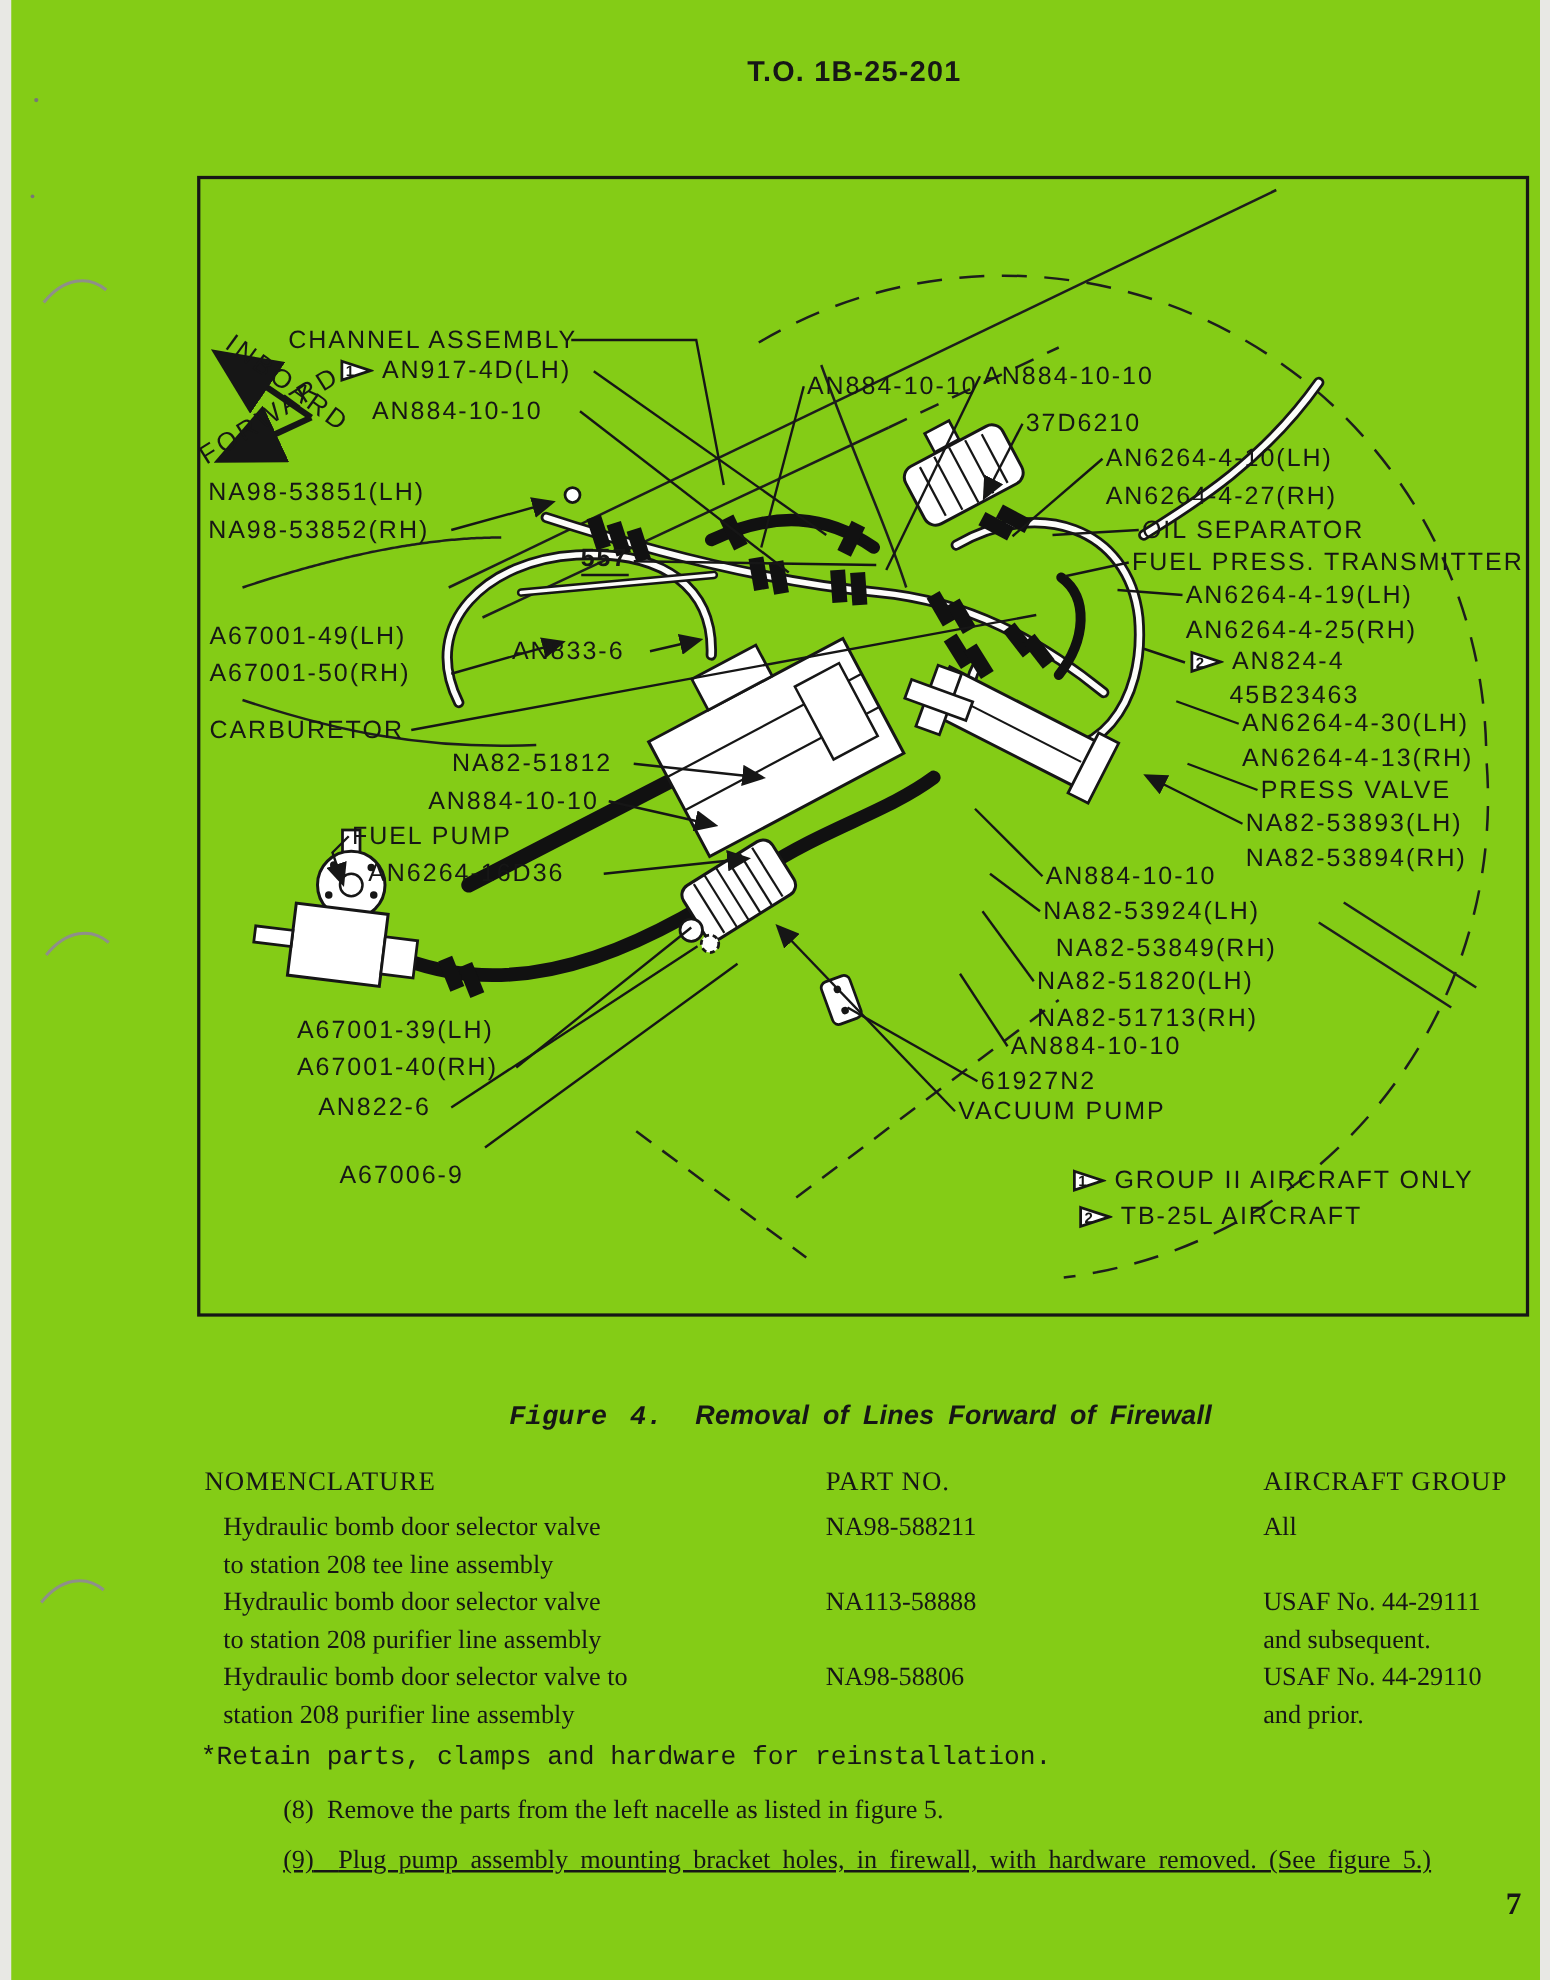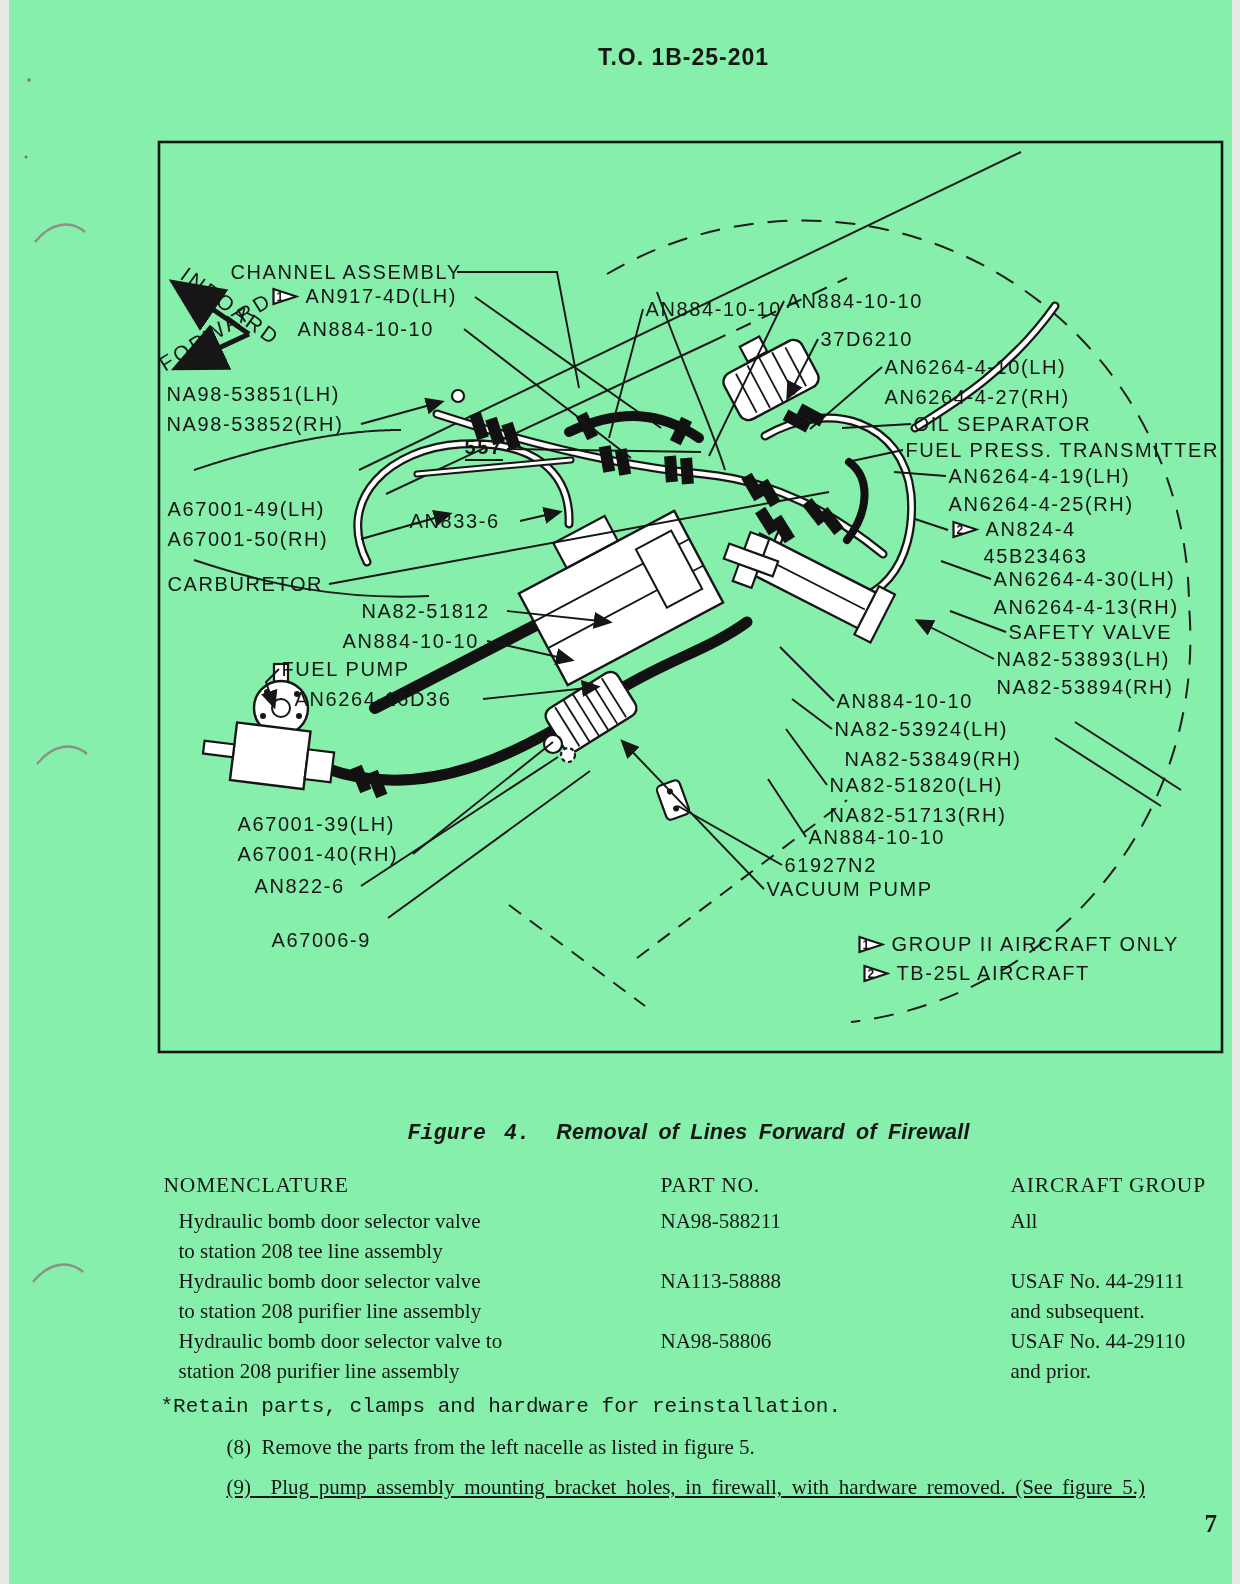--- a/index.html
+++ b/index.html
@@ -1,16 +1,16 @@
 <!DOCTYPE html>
 <html><head>
 <meta charset="utf-8">
 <style>
   html,body{margin:0;padding:0;background:#e8e8e4;}
-  .page{position:relative;width:1223px;height:1584px;background:#86efac;color:#161616;
+  .page{position:relative;width:1223px;height:1584px;background:#84cc16;color:#161616;
         font-family:"Liberation Sans",sans-serif;overflow:hidden;margin:0 auto;}
   .abs{position:absolute;}
   
   .doc-header{top:44px;left:0;width:1360px;text-align:center;font-weight:bold;
               font-size:23px;letter-spacing:1px;}
   
   .art{top:0;left:0;}
   
   .part-label{position:absolute;white-space:nowrap;font-size:20px;letter-spacing:1.6px;
               line-height:1;color:#161616;display:flex;align-items:center;gap:7px;}
@@ -321,21 +321,21 @@
       <div class="part-label" style="left: 975px; top: 546px;">
         <span>45B23463</span>
       </div>
       <div class="part-label" style="left: 985px; top: 569px;">
         <span>AN6264-4-30(LH)</span>
       </div>
       <div class="part-label" style="left: 985px; top: 597px;">
         <span>AN6264-4-13(RH)</span>
       </div>
       <div class="part-label" style="left: 1000px; top: 622px;">
-        <span>SAFETY VALVE</span>
+        <span>PRESS VALVE</span>
       </div>
       <div class="part-label" style="left: 988px; top: 649px;">
         <span>NA82-53893(LH)</span>
       </div>
       <div class="part-label" style="left: 988px; top: 677px;">
         <span>NA82-53894(RH)</span>
       </div>
       <div class="part-label" style="left: 828px; top: 691px;">
         <span>AN884-10-10</span>
       </div>

